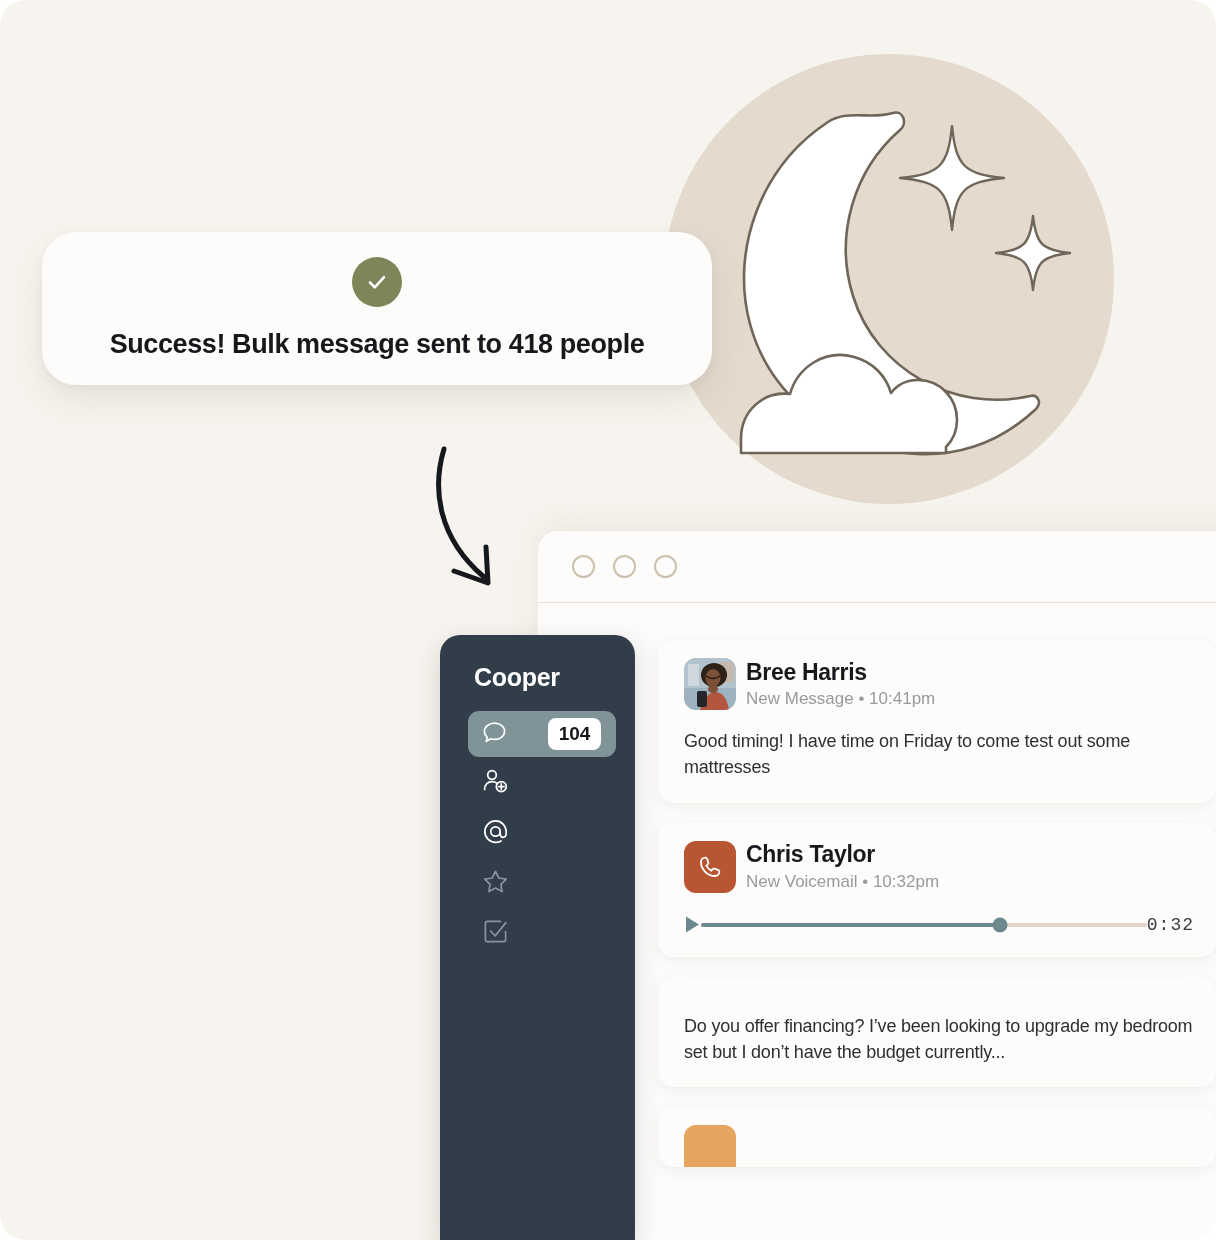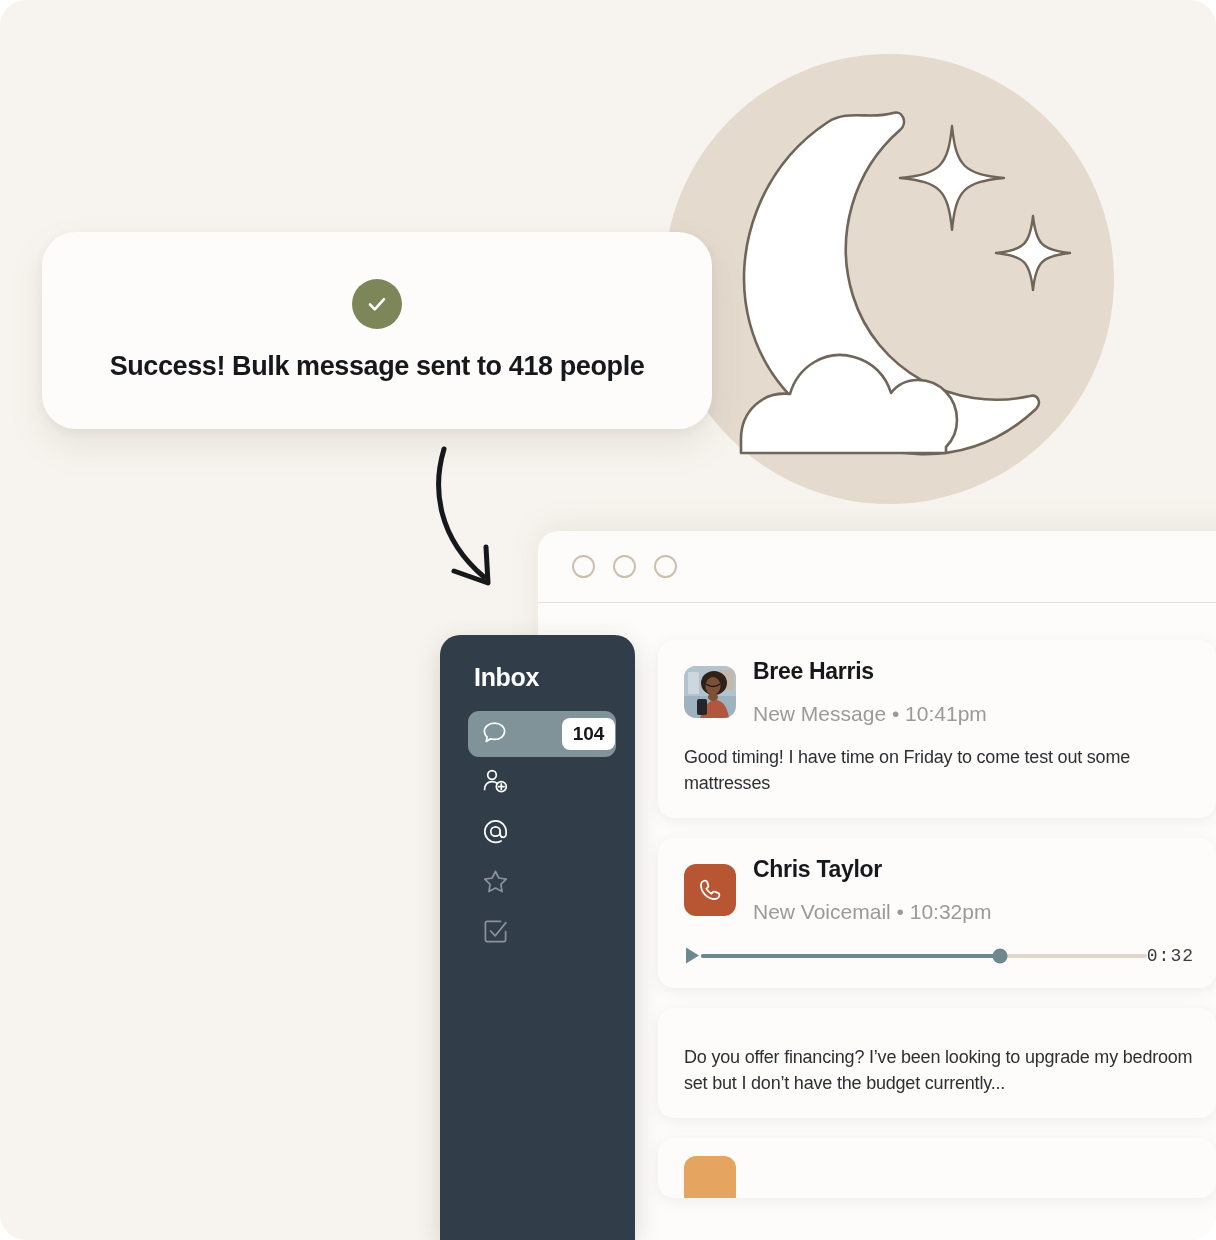--- a/index.html
+++ b/index.html
@@ -28,21 +28,21 @@
     width: 450px;
     height: 450px;
   }
 
   
   #success-toast {
     position: absolute;
     left: 42px;
     top: 232px;
     width: 670px;
-    height: 197px;
+    height: 153px;
     background: #fdfcfb;
     border-radius: 34px;
     box-shadow: 0 16px 34px rgba(120, 105, 88, 0.13),
                 0 3px 10px rgba(120, 105, 88, 0.07);
     display: flex;
     flex-direction: column;
     align-items: center;
     justify-content: center;
   }
   #success-check-badge {
@@ -120,21 +120,21 @@
     letter-spacing: -0.3px;
     margin-bottom: 19px;
   }
   #sidebar-item-messages {
     height: 46px;
     background: #7f9399;
     border-radius: 11px;
     display: flex;
     align-items: center;
     justify-content: space-between;
-    padding: 0 1px 0 13px;
+    padding: 0 15px 0 13px;
     margin-left: -6px;
     width: 148px;
   }
   #messages-badge {
     background: #ffffff;
     border-radius: 8px;
     min-width: 53px;
     height: 32px;
     display: flex;
     align-items: center;
@@ -163,41 +163,41 @@
     background: #fdfcfb;
     border-radius: 16px;
     box-shadow: 0 3px 14px rgba(120, 105, 88, 0.10);
     padding: 18px 22px 22px 26px;
     margin-bottom: 20px;
     width: 558px;
   }
   .card-head {
     display: flex;
     align-items: center;
-    gap: 17px;
+    gap: 10px;
   }
   .avatar {
     width: 52px;
     height: 52px;
     border-radius: 12px;
     flex-shrink: 0;
     overflow: hidden;
     position: relative;
   }
   .sender-name {
     font-size: 23px;
     font-weight: bold;
     color: #16181c;
     letter-spacing: -0.3px;
     line-height: 1.2;
   }
   .message-meta {
-    font-size: 21px;
+    font-size: 17px;
     color: #9a9a9a;
-    margin-top: 16px;
+    margin-top: 3px;
   }
   .message-body {
     font-size: 18px;
     color: #2d2f33;
     line-height: 1.46;
     margin-top: 18px;
     letter-spacing: -0.2px;
   }
 
   
@@ -317,21 +317,21 @@
 
   <div id="browser-window">
     <div id="window-titlebar">
       <div class="window-dot"></div>
       <div class="window-dot"></div>
       <div class="window-dot"></div>
     </div>
   </div>
 
   <div id="inbox-sidebar">
-    <div id="sidebar-title">Inbox</div>
+    <div id="sidebar-title">Cooper</div>
 
     <div id="sidebar-item-messages">
       <span>
         <svg width="27" height="27" viewBox="0 0 27 27">
           <path d="M13.5 4.2 C 19.4 4.2 23.6 7.8 23.6 12.3
                    C 23.6 16.8 19.4 20.4 13.5 20.4
                    C 12.1 20.4 10.8 20.2 9.6 19.8
                    L 5.2 22.4 L 6.1 18.2
                    C 4.4 16.7 3.4 14.6 3.4 12.3
                    C 3.4 7.8 7.6 4.2 13.5 4.2 Z" fill="none" stroke="#ffffff" stroke-width="1.7" stroke-linejoin="round"></path>

